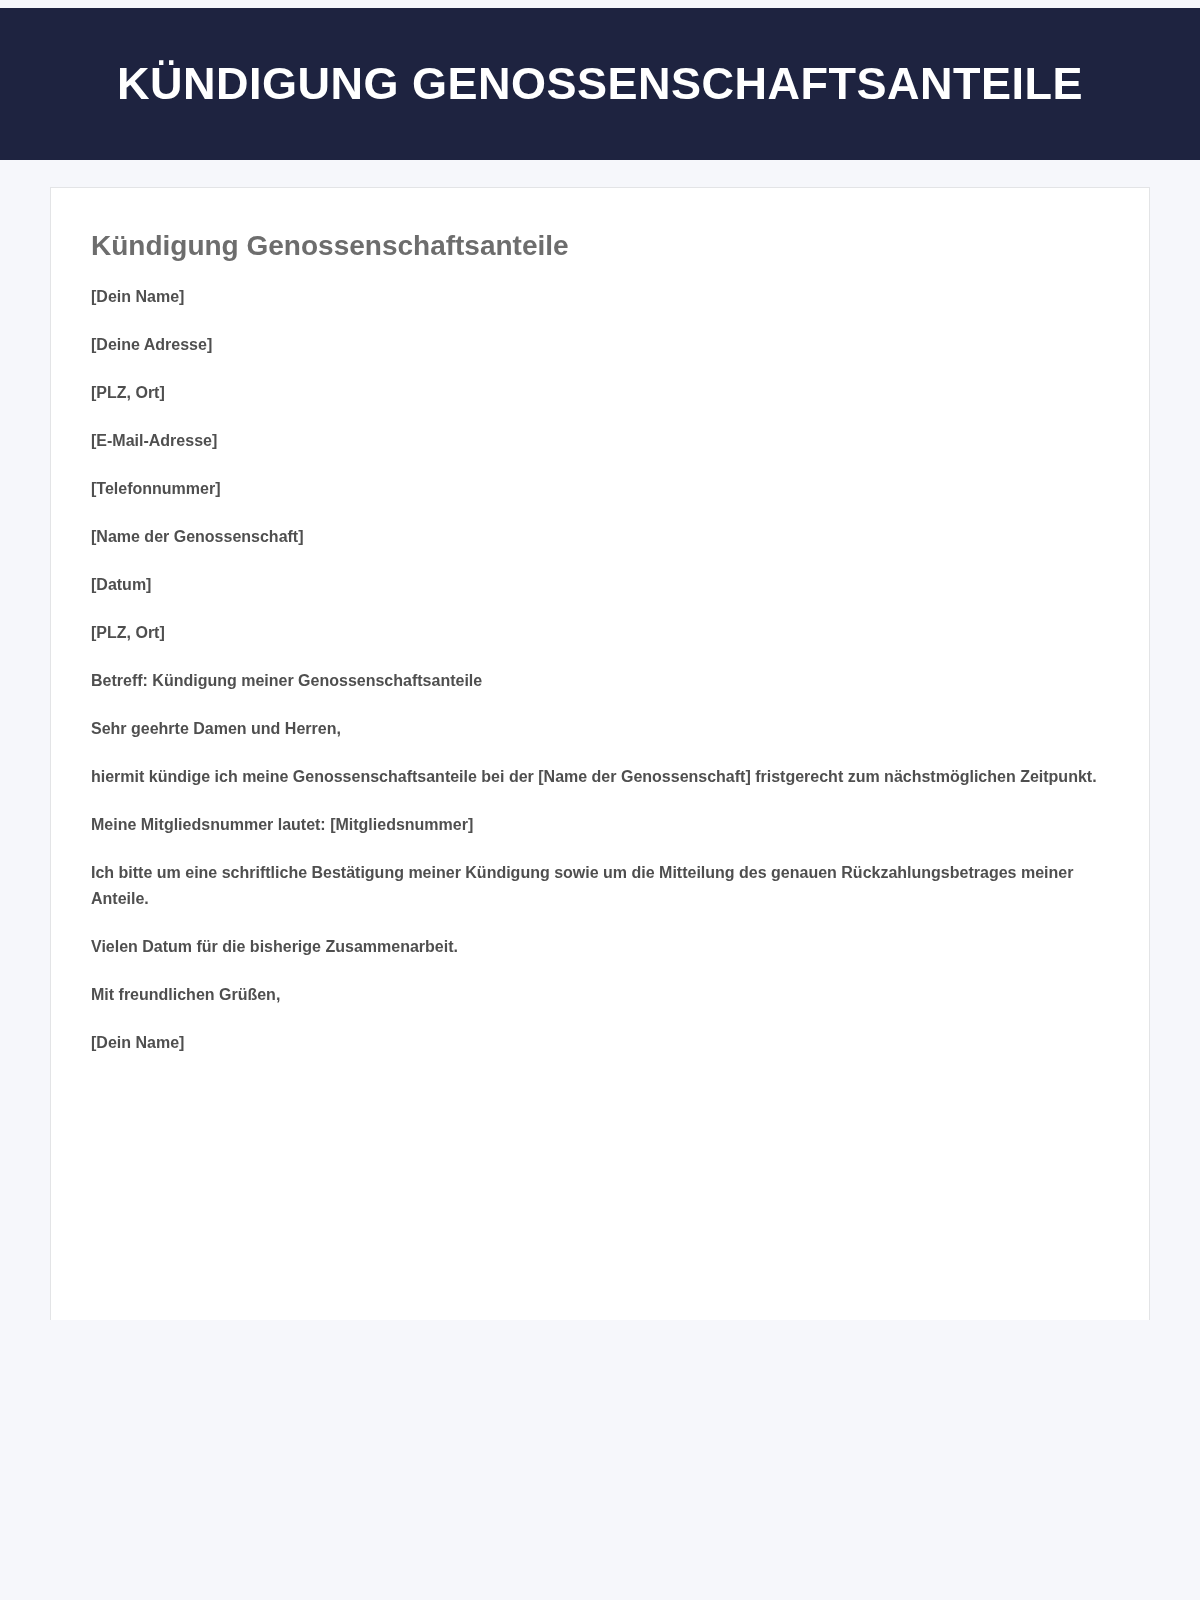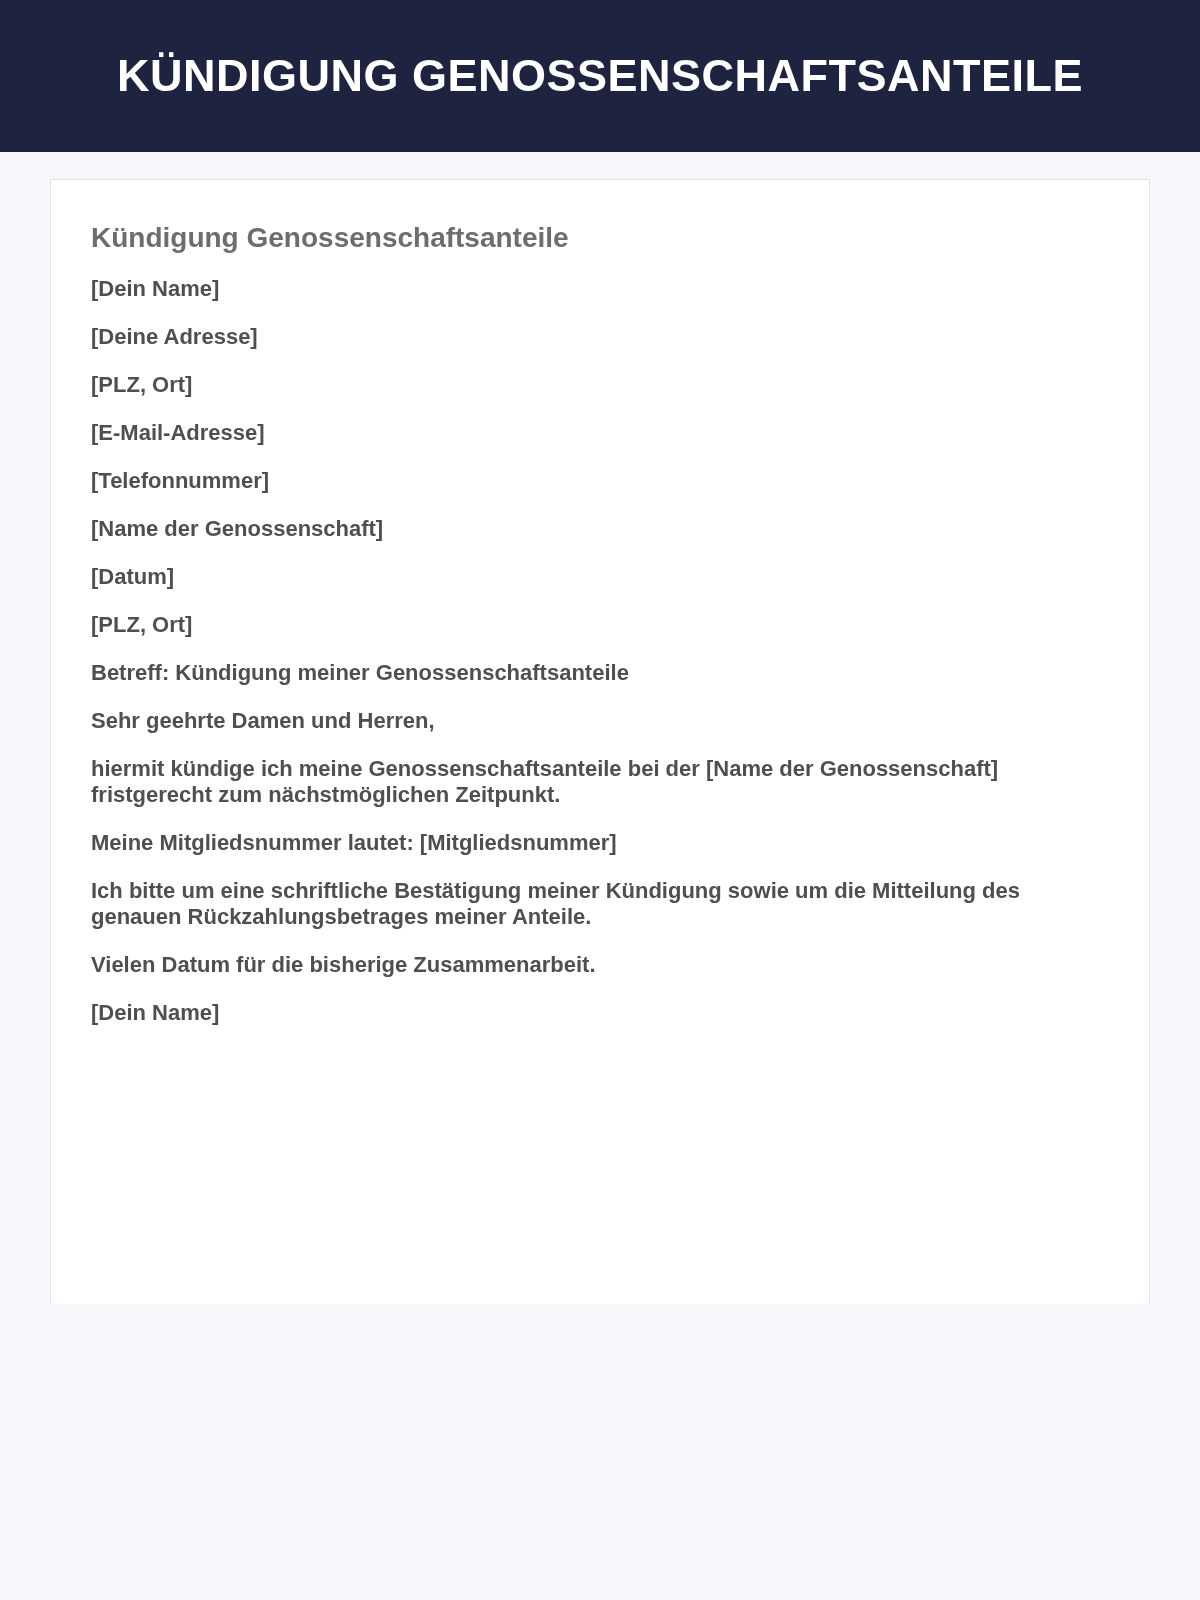--- a/index.html
+++ b/index.html
@@ -6,21 +6,21 @@
   * { box-sizing: border-box; }
   html, body {
     margin: 0;
     padding: 0;
     background: #f6f7fb;
     font-family: "Liberation Sans", sans-serif;
   }
   .page {
     width: 1200px;
     height: 1304px;
-    margin: 0 auto;
+    margin: 8px auto;
     background: #f6f7fb;
     display: flex;
     flex-direction: column;
   }
   
   .site-header {
     background: #1e2340;
     height: 152px;
     flex: 0 0 auto;
     display: flex;
@@ -53,21 +53,21 @@
   .letter-card h2 {
     margin: 0 0 20px 0;
     color: #6d6d6d;
     font-size: 28px;
     line-height: 36px;
     font-weight: 700;
   }
   .letter-card p {
     margin: 0 0 22px 0;
     color: #4f4f4f;
-    font-size: 22px;
+    font-size: 16px;
     line-height: 26px;
     font-weight: 700;
   }
   .letter-card p.block-start {
     margin-top: 12px;
   }
   
   .site-footer {
     background: #1e2340;
     height: 71px;
@@ -103,20 +103,21 @@
           <p>[Telefonnummer]</p>
           <p class="block-start">[Name der Genossenschaft]</p>
           <p class="block-start">[Datum]</p>
           <p>[PLZ, Ort]</p>
           <p class="block-start">Betreff: Kündigung meiner Genossenschaftsanteile</p>
           <p class="block-start">Sehr geehrte Damen und Herren,</p>
           <p class="block-start">hiermit kündige ich meine Genossenschaftsanteile bei der [Name der Genossenschaft] fristgerecht zum nächstmöglichen Zeitpunkt.</p>
           <p class="block-start">Meine Mitgliedsnummer lautet: [Mitgliedsnummer]</p>
           <p class="block-start">Ich bitte um eine schriftliche Bestätigung meiner Kündigung sowie um die Mitteilung des genauen Rückzahlungsbetrages meiner Anteile.</p>
           <p class="block-start">Vielen Datum für die bisherige Zusammenarbeit.</p>
+          <p class="block-start">Mit freundlichen Grüßen,</p>
           <p>[Dein Name]</p>
         </div>
     </article>
   </main>
 
   <footer class="site-footer">
     <a href="#" class="site-name">bank-kontohilfe.com</a>
   </footer>
 
 </div>

